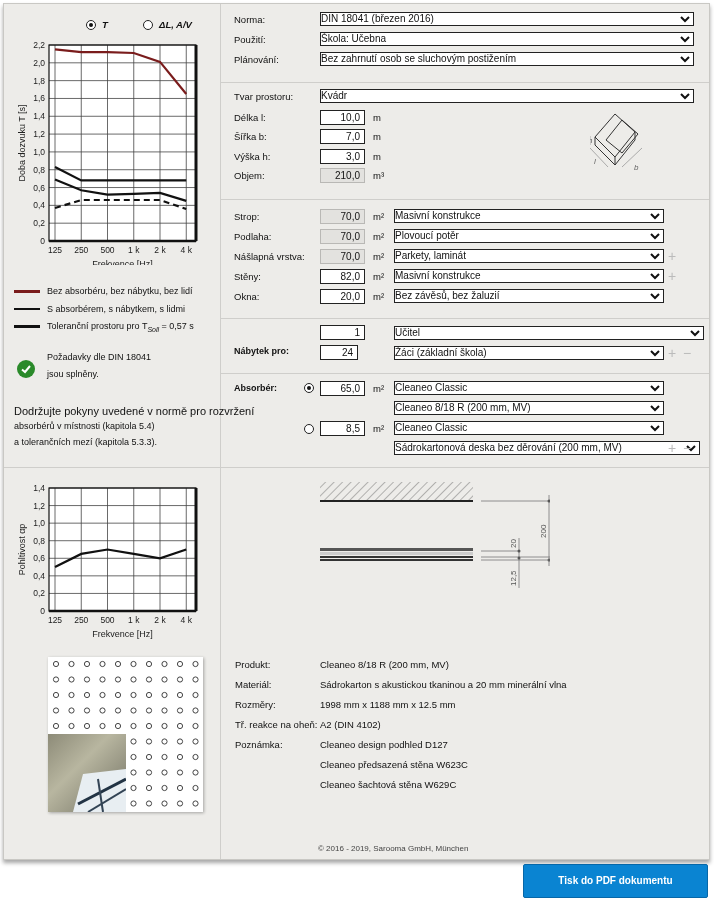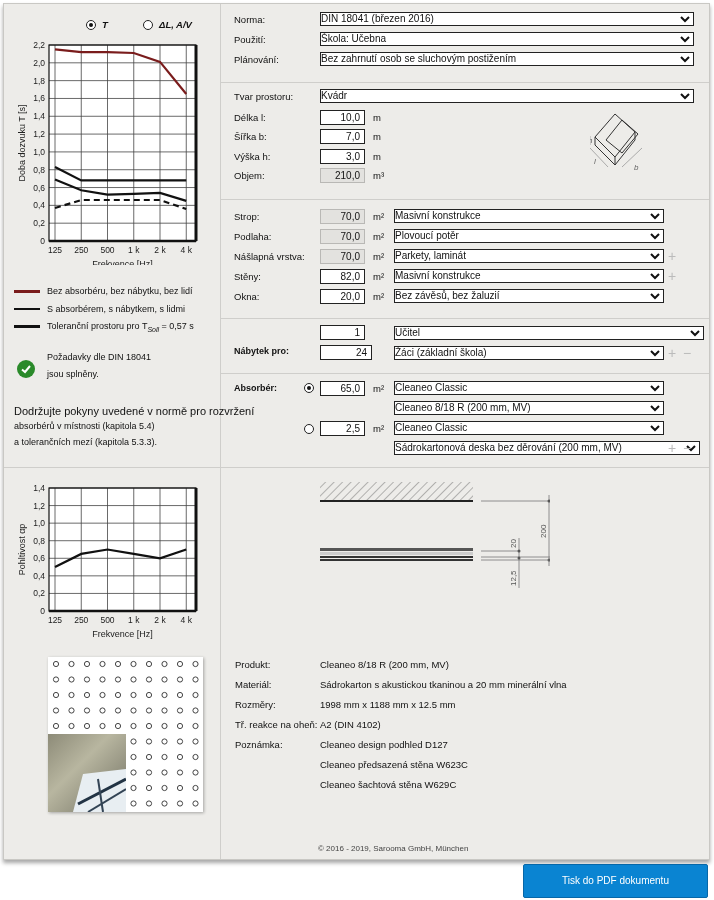--- a/index.html
+++ b/index.html
@@ -40,21 +40,21 @@
 
   .legend-line { position: absolute; left: 14px; width: 26px; height: 3px; }
   .legend-text { position: absolute; left: 47px; font-size: 9px; white-space: nowrap; }
 
   .check {
     position: absolute; left: 17px; top: 360px; width: 18px; height: 18px; border-radius: 50%; background: #2a8a2a;
   }
 
   .print-btn {
     position: absolute; left: 523px; top: 864px; width: 185px; height: 34px;
-    background: #0a84d2; border: 1px solid #0767a8; color: #fff; font-weight: normal; font-size: 10px;
+    background: #0a84d2; border: 1px solid #0767a8; color: #fff; font-weight: bold; font-size: 10px;
     text-align: center; line-height: 32px; border-radius: 2px;
   }
   .copyright { position: absolute; left: 318px; top: 844px; font-size: 8px; color: #444; }
   .info-lbl { position: absolute; left: 235px; font-size: 9.5px; }
   .info-val { position: absolute; left: 320px; font-size: 9.5px; }
 </style>
 </head>
 <body>
 
 <div class="frame">
@@ -352,41 +352,41 @@
        <div class="sel" style="left:394px;top:289px;width:270px;"><span>Bez závěsů, bez žaluzií</span><svg class="chev">
         <path d="M1 3 L5 7 L9 3" stroke="#111" stroke-width="2" fill="none"></path>
       </svg></div>
   </div>
 
 <span class="lbl" style="left:234px;top:346px;font-weight:bold;font-size:9px;">Nábytek pro:</span>
 <div class="num" style="left:320px;top:325px;width:45px;">1</div>
 <div class="sel" style="left:394px;top:326px;width:310px;"><span>Učitel</span><svg class="chev">
       <path d="M1 3 L5 7 L9 3" stroke="#111" stroke-width="2" fill="none"></path>
     </svg></div>
-<div class="num" style="left:320px;top:345px;width:52px;padding-left:16px;">24</div>
+<div class="num" style="left:320px;top:345px;width:38px;padding-left:16px;">24</div>
 <div class="sel" style="left:394px;top:346px;width:270px;"><span>Žáci (základní škola)</span><svg class="chev">
       <path d="M1 3 L5 7 L9 3" stroke="#111" stroke-width="2" fill="none"></path>
     </svg></div>
 <span class="pm" style="left:668px;top:346px;">+</span>
 <span class="pm" style="left:683px;top:346px;">−</span>
 
 <span class="lbl" style="left:234px;top:383px;font-weight:bold;font-size:9px;">Absorbér:</span>
 
 <div class="radio on" style="left:304px;top:383px;"></div>
 <div class="num" style="left:320px;top:381px;width:45px;">65,0</div>
 <span class="unit" style="left:373px;top:383px;">m²</span>
 <div class="sel" style="left:394px;top:381px;width:270px;"><span>Cleaneo Classic</span><svg class="chev">
       <path d="M1 3 L5 7 L9 3" stroke="#111" stroke-width="2" fill="none"></path>
     </svg></div>
 <div class="sel" style="left:394px;top:401px;width:270px;"><span>Cleaneo 8/18 R (200 mm, MV)</span><svg class="chev">
       <path d="M1 3 L5 7 L9 3" stroke="#111" stroke-width="2" fill="none"></path>
     </svg></div>
 
 <div class="radio" style="left:304px;top:424px;"></div>
-<div class="num" style="left:320px;top:421px;width:45px;">2,5</div>
+<div class="num" style="left:320px;top:421px;width:45px;">8,5</div>
 <span class="unit" style="left:373px;top:423px;">m²</span>
 <div class="sel" style="left:394px;top:421px;width:270px;"><span>Cleaneo Classic</span><svg class="chev">
       <path d="M1 3 L5 7 L9 3" stroke="#111" stroke-width="2" fill="none"></path>
     </svg></div>
 <div class="sel" style="left:394px;top:441px;width:306px;"><span>Sádrokartonová deska bez děrování (200 mm, MV)</span><svg class="chev">
       <path d="M1 3 L5 7 L9 3" stroke="#111" stroke-width="2" fill="none"></path>
     </svg></div>
 <span class="pm" style="left:668px;top:441px;">+</span>
 <span class="pm" style="left:683px;top:441px;">−</span>
 

